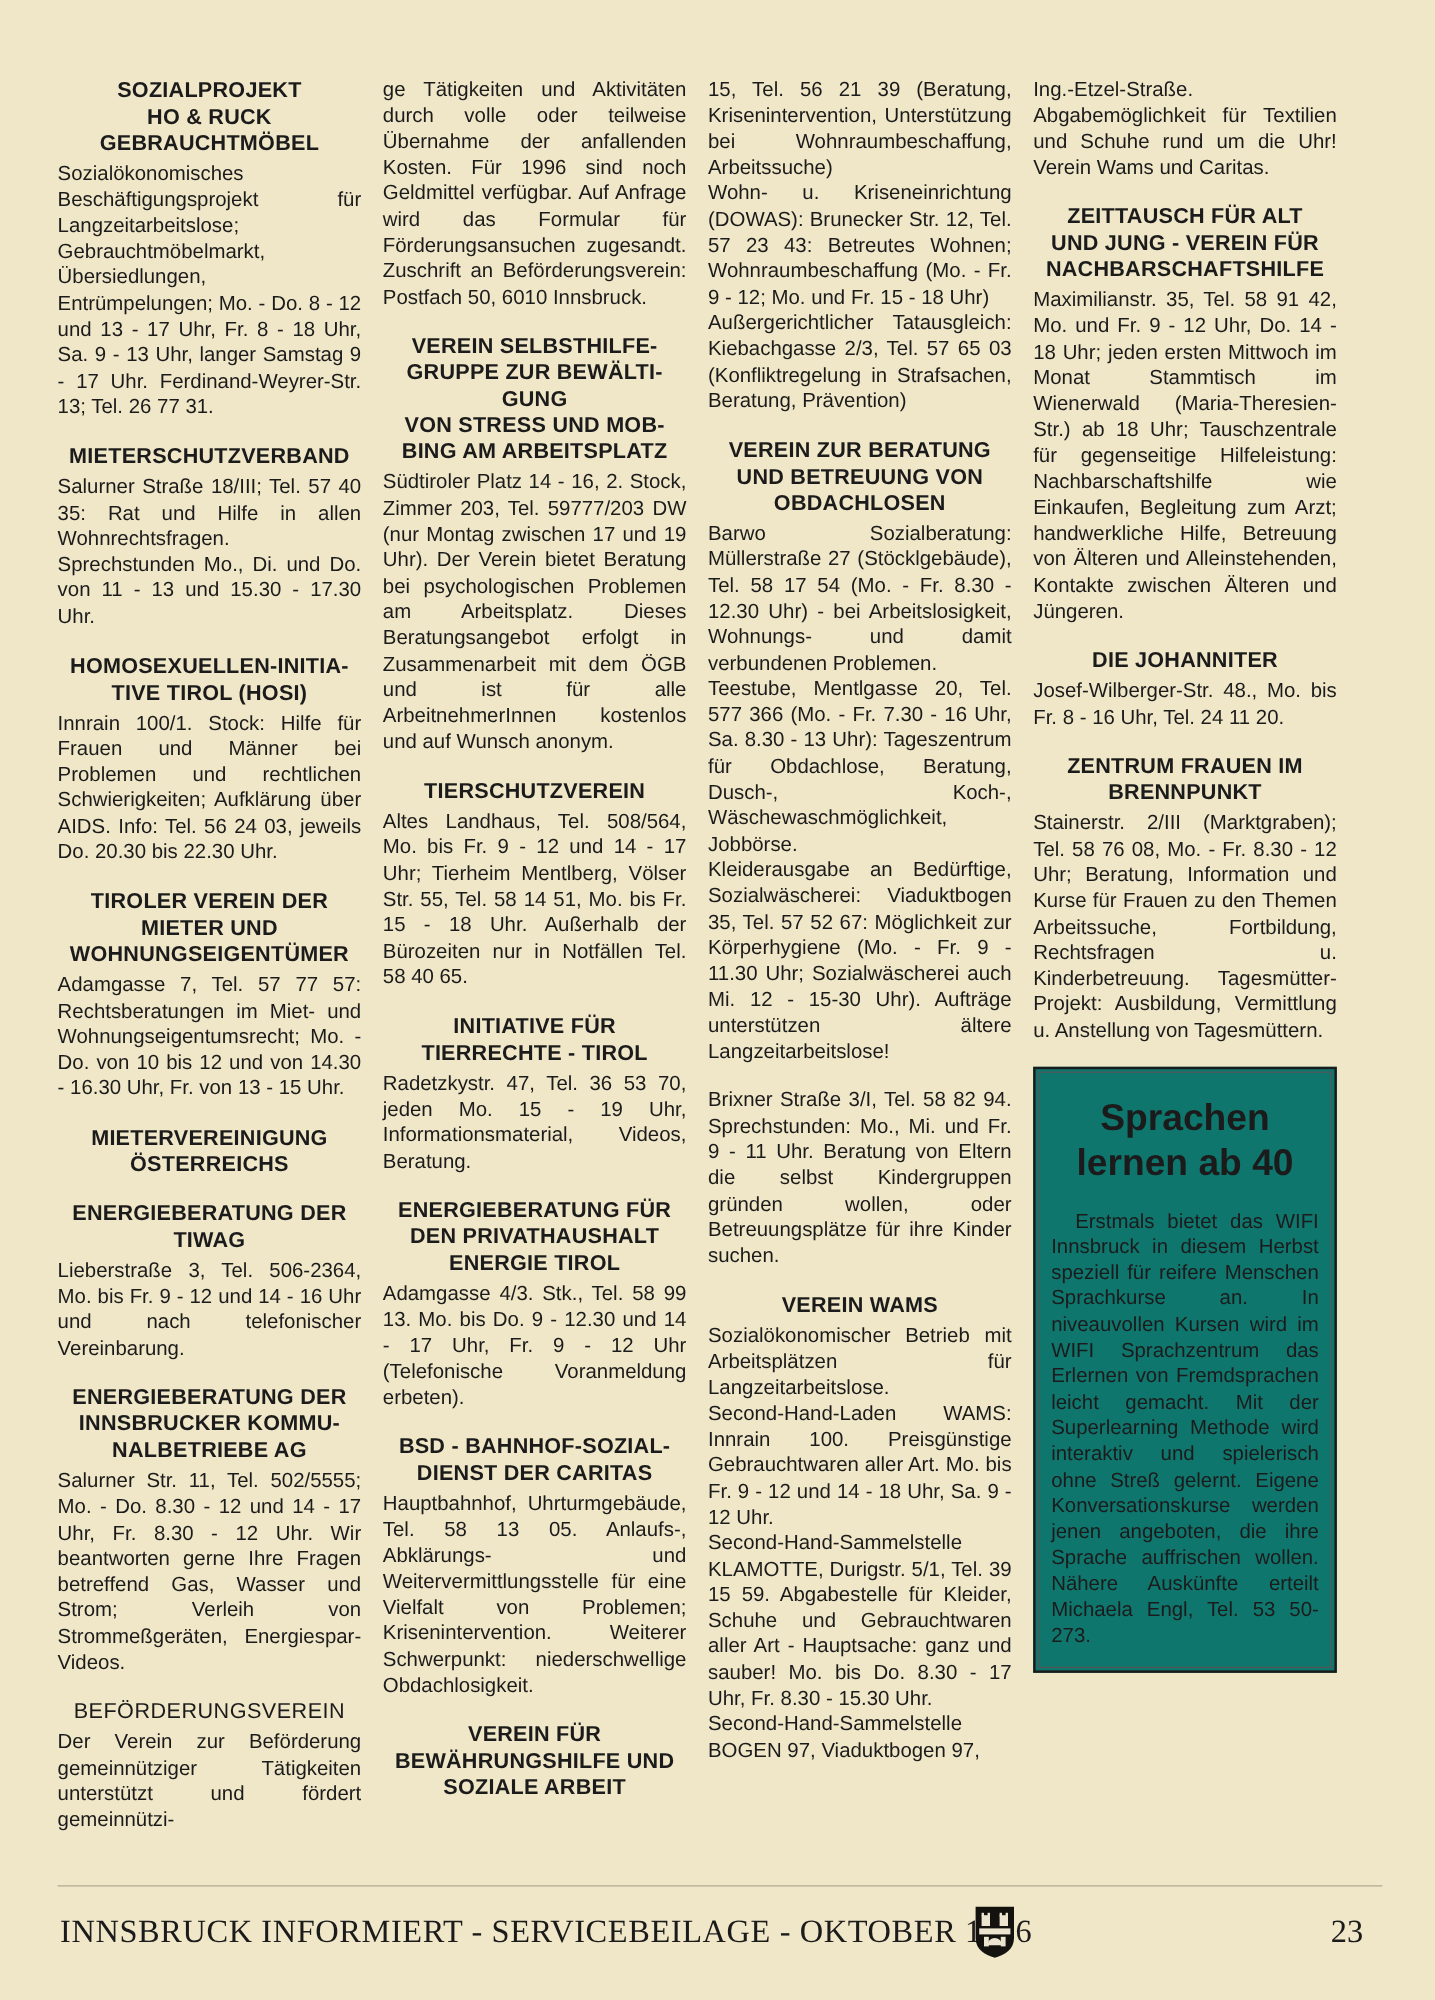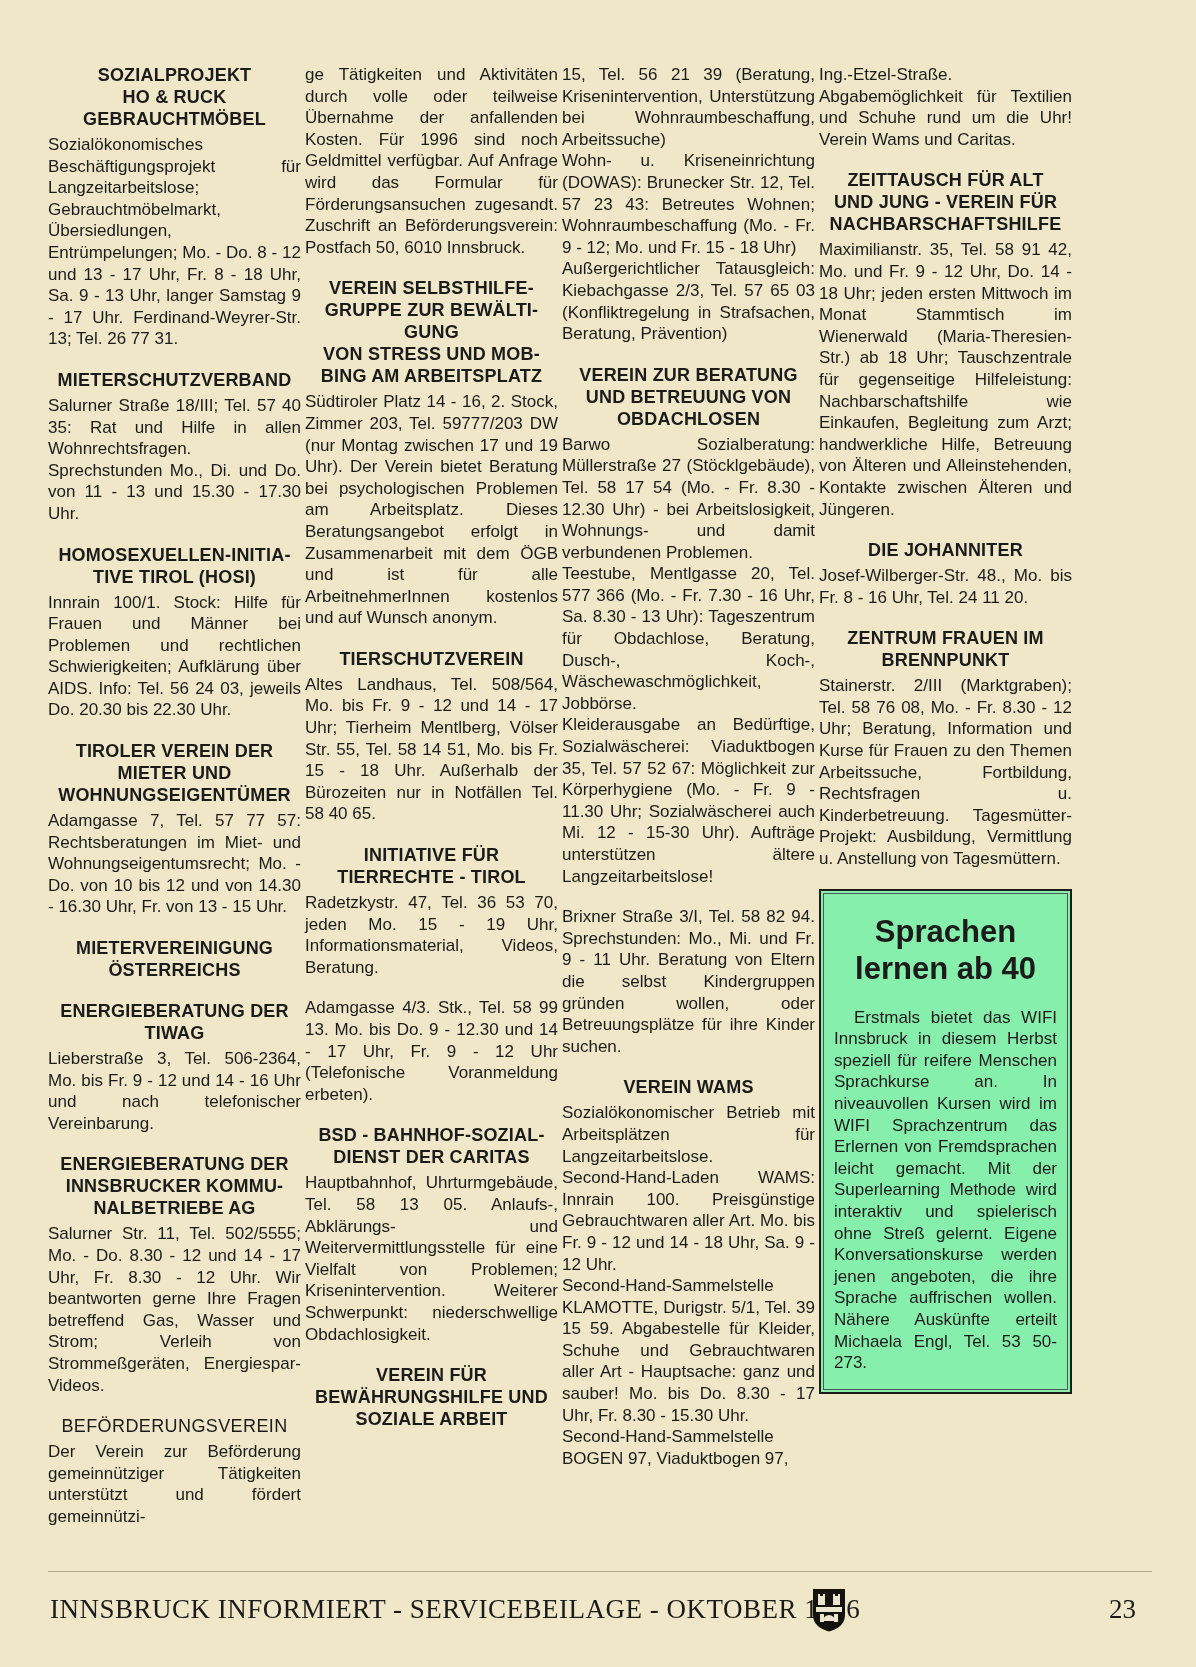--- a/index.html
+++ b/index.html
@@ -6,38 +6,38 @@
   .page{
     position:relative;
     width:1196px;height:1667px;
     background:#f0e7c8;
     color:#1b1b1b;
     font-family:"Liberation Sans", sans-serif;
     overflow:hidden;
   }
   .columns{
     position:absolute;top:64px;left:48px;
-    display:flex;gap:4px;
+    display:flex;gap:18px;
   }
   .col{width:253px;flex:0 0 253px;}
   .entry{margin-bottom:19px;}
   .entry-heading{
     font-size:18px;line-height:22px;font-weight:bold;
     text-align:center;white-space:pre-line;
     margin:0 0 4px 0;letter-spacing:0.2px;
   }
   .entry-heading.plain{font-weight:normal;text-align:center;letter-spacing:0.4px;}
   .entry-body{
     font-size:17px;line-height:21.6px;
     text-align:justify;white-space:pre-line;
     margin:0;
   }
   .infobox{
     margin-top:12px;
-    background:#86efac;
+    background:#0f766e;
     border:2px solid #1b1b1b;
     outline:1px solid #555;outline-offset:-5px;
     padding:14px 13px 18px 13px;
   }
   .infobox-title{
     font-size:31px;line-height:37px;font-weight:800;
     text-align:center;white-space:pre-line;
     margin:8px 0 20px 0;
   }
   .infobox-body{
@@ -120,20 +120,23 @@
       <div class="entry">
         <h3 class="entry-heading">TIERSCHUTZVEREIN</h3>
         <p class="entry-body">Altes Landhaus, Tel. 508/564, Mo. bis Fr. 9 - 12 und 14 - 17 Uhr; Tierheim Mentlberg, Völser Str. 55, Tel. 58 14 51, Mo. bis Fr. 15 - 18 Uhr. Außerhalb der Bürozeiten nur in Notfällen Tel. 58 40 65.</p>
       </div>
       <div class="entry">
         <h3 class="entry-heading">INITIATIVE FÜR
 TIERRECHTE - TIROL</h3>
         <p class="entry-body">Radetzkystr. 47, Tel. 36 53 70, jeden Mo. 15 - 19 Uhr, Informationsmaterial, Videos, Beratung.</p>
       </div>
       <div class="entry">
+        <h3 class="entry-heading">ENERGIEBERATUNG FÜR
+DEN PRIVATHAUSHALT
+ENERGIE TIROL</h3>
         <p class="entry-body">Adamgasse 4/3. Stk., Tel. 58 99 13. Mo. bis Do. 9 - 12.30 und 14 - 17 Uhr, Fr. 9 - 12 Uhr (Telefonische Voranmeldung erbeten).</p>
       </div>
       <div class="entry">
         <h3 class="entry-heading">BSD - BAHNHOF-SOZIAL-
 DIENST DER CARITAS</h3>
         <p class="entry-body">Hauptbahnhof, Uhrturmgebäude, Tel. 58 13 05. Anlaufs-, Abklärungs- und Weitervermittlungsstelle für eine Vielfalt von Problemen; Krisenintervention. Weiterer Schwerpunkt: niederschwellige Obdachlosigkeit.</p>
       </div>
       <div class="entry">
         <h3 class="entry-heading">VEREIN FÜR
 BEWÄHRUNGSHILFE UND

